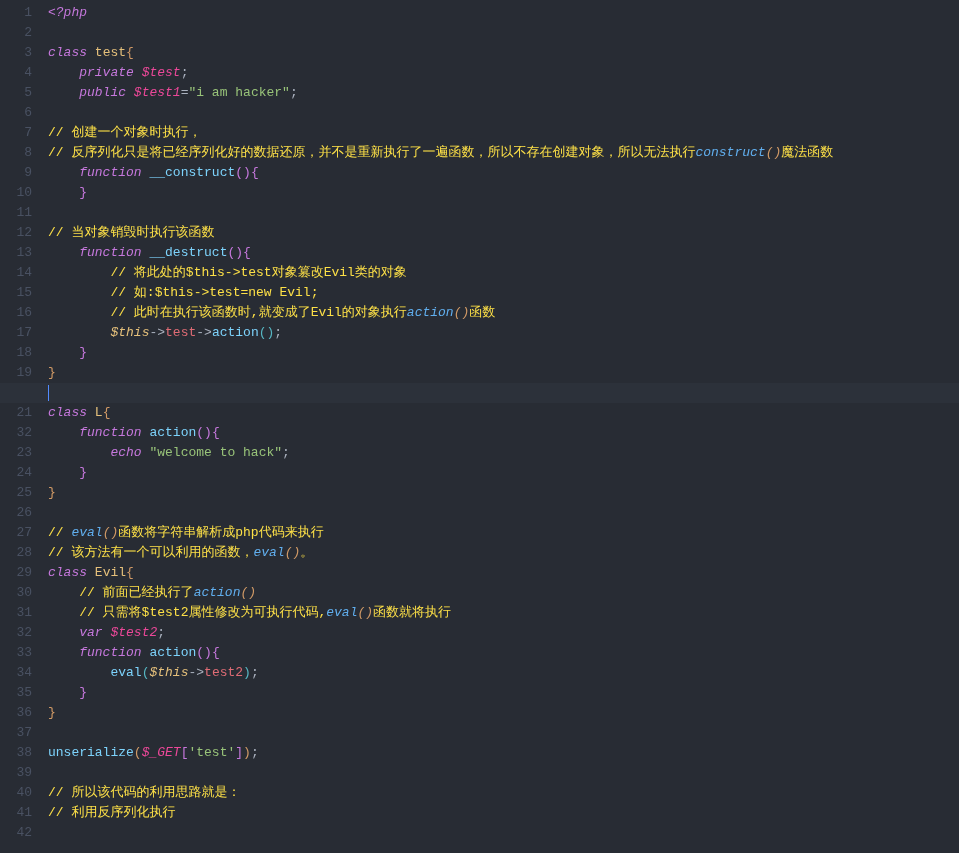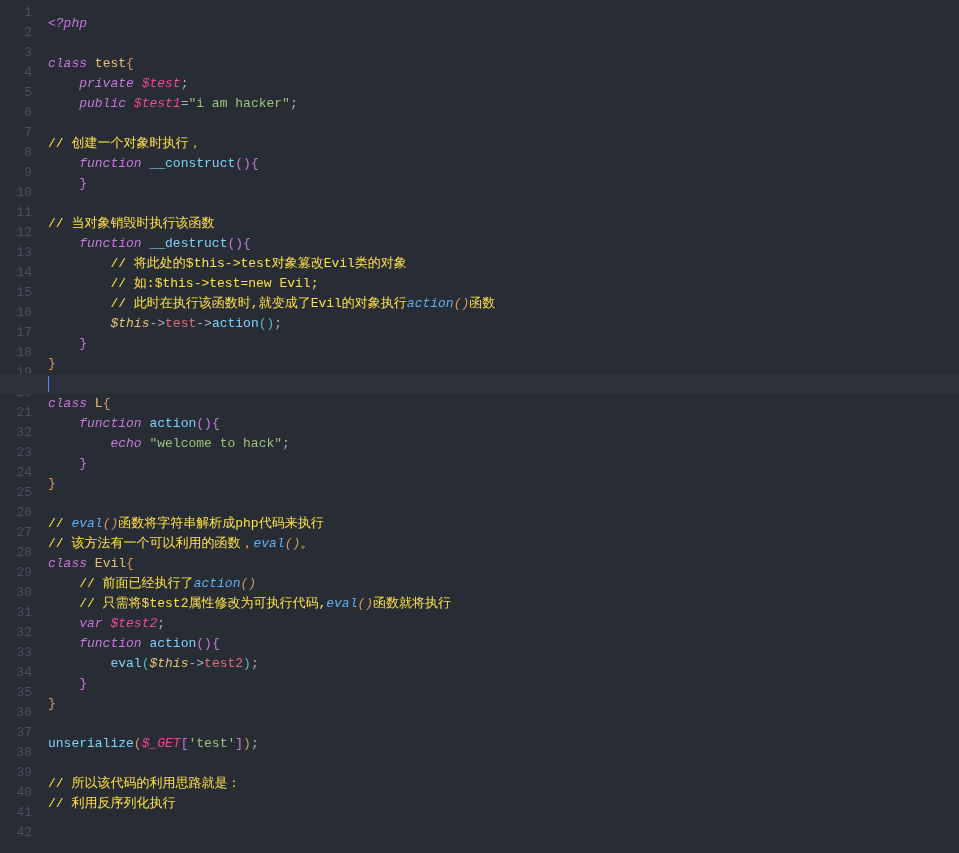--- a/index.html
+++ b/index.html
@@ -23,21 +23,21 @@
     padding-top: 3px;
     user-select: none;
     flex-shrink: 0;
   }
   .gutter .ln {
     height: 20px;
     padding-right: 8px;
   }
   .code {
     flex: 1;
-    padding-top: 14px;
+    padding-top: 3px;
     position: relative;
   }
   .line {
     height: 20px;
     white-space: pre;
     padding-left: 8px;
     position: relative;
   }
   .line.current {
     background: #2c313a;
@@ -126,20 +126,21 @@
       <div class="ln">42</div>
     </div>
   <div class="code" id="code">
       <div class="line"><span class="tk-php">&lt;?</span><span class="tk-php">php</span></div>
       <div class="line">&nbsp;</div>
       <div class="line"><span class="tk-keyword">class</span><span class="tk-default"> </span><span class="tk-class">test</span><span class="tk-brace">{</span></div>
       <div class="line"><span class="tk-default">    </span><span class="tk-keyword">private</span><span class="tk-default"> </span><span class="tk-var">$test</span><span class="tk-punct">;</span></div>
       <div class="line"><span class="tk-default">    </span><span class="tk-keyword">public</span><span class="tk-default"> </span><span class="tk-var">$test1</span><span class="tk-op">=</span><span class="tk-string">"i am hacker"</span><span class="tk-punct">;</span></div>
       <div class="line">&nbsp;</div>
       <div class="line"><span class="tk-comment">// 创建一个对象时执行，</span></div>
+      <div class="line"><span class="tk-comment">// 反序列化只是将已经序列化好的数据还原，并不是重新执行了一遍函数，所以不存在创建对象，所以无法执行</span><span class="tk-cmtfunc">construct</span><span class="tk-cmtbrace">()</span><span class="tk-comment">魔法函数</span></div>
       <div class="line"><span class="tk-default">    </span><span class="tk-keyword">function</span><span class="tk-default"> </span><span class="tk-func">__construct</span><span class="tk-brace2">()</span><span class="tk-brace2">{</span></div>
       <div class="line"><span class="tk-default">    </span><span class="tk-brace2">}</span></div>
       <div class="line">&nbsp;</div>
       <div class="line"><span class="tk-comment">// 当对象销毁时执行该函数</span></div>
       <div class="line"><span class="tk-default">    </span><span class="tk-keyword">function</span><span class="tk-default"> </span><span class="tk-func">__destruct</span><span class="tk-brace2">()</span><span class="tk-brace2">{</span></div>
       <div class="line"><span class="tk-default">        </span><span class="tk-comment">// 将此处的$this-&gt;test对象篡改Evil类的对象</span></div>
       <div class="line"><span class="tk-default">        </span><span class="tk-comment">// 如:$this-&gt;test=new Evil;</span></div>
       <div class="line"><span class="tk-default">        </span><span class="tk-comment">// 此时在执行该函数时,就变成了Evil的对象执行</span><span class="tk-cmtfunc">action</span><span class="tk-cmtbrace">()</span><span class="tk-comment">函数</span></div>
       <div class="line"><span class="tk-default">        </span><span class="tk-varth">$this</span><span class="tk-op">-&gt;</span><span class="tk-prop">test</span><span class="tk-op">-&gt;</span><span class="tk-func">action</span><span class="tk-brace3">()</span><span class="tk-punct">;</span></div>
       <div class="line"><span class="tk-default">    </span><span class="tk-brace2">}</span></div>

